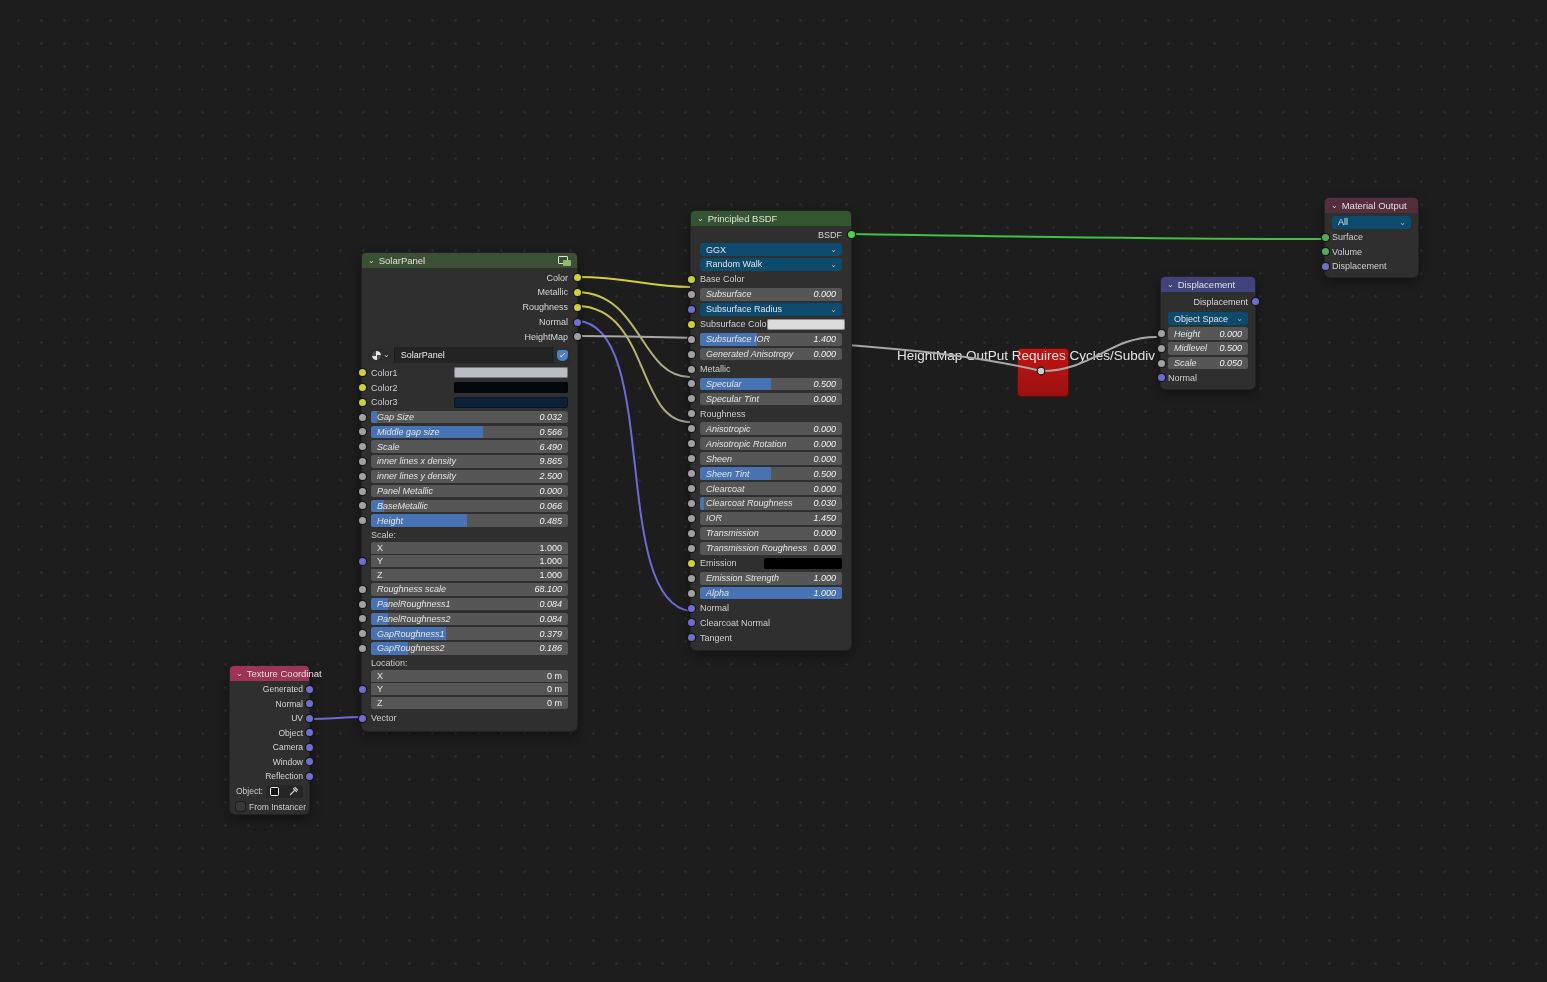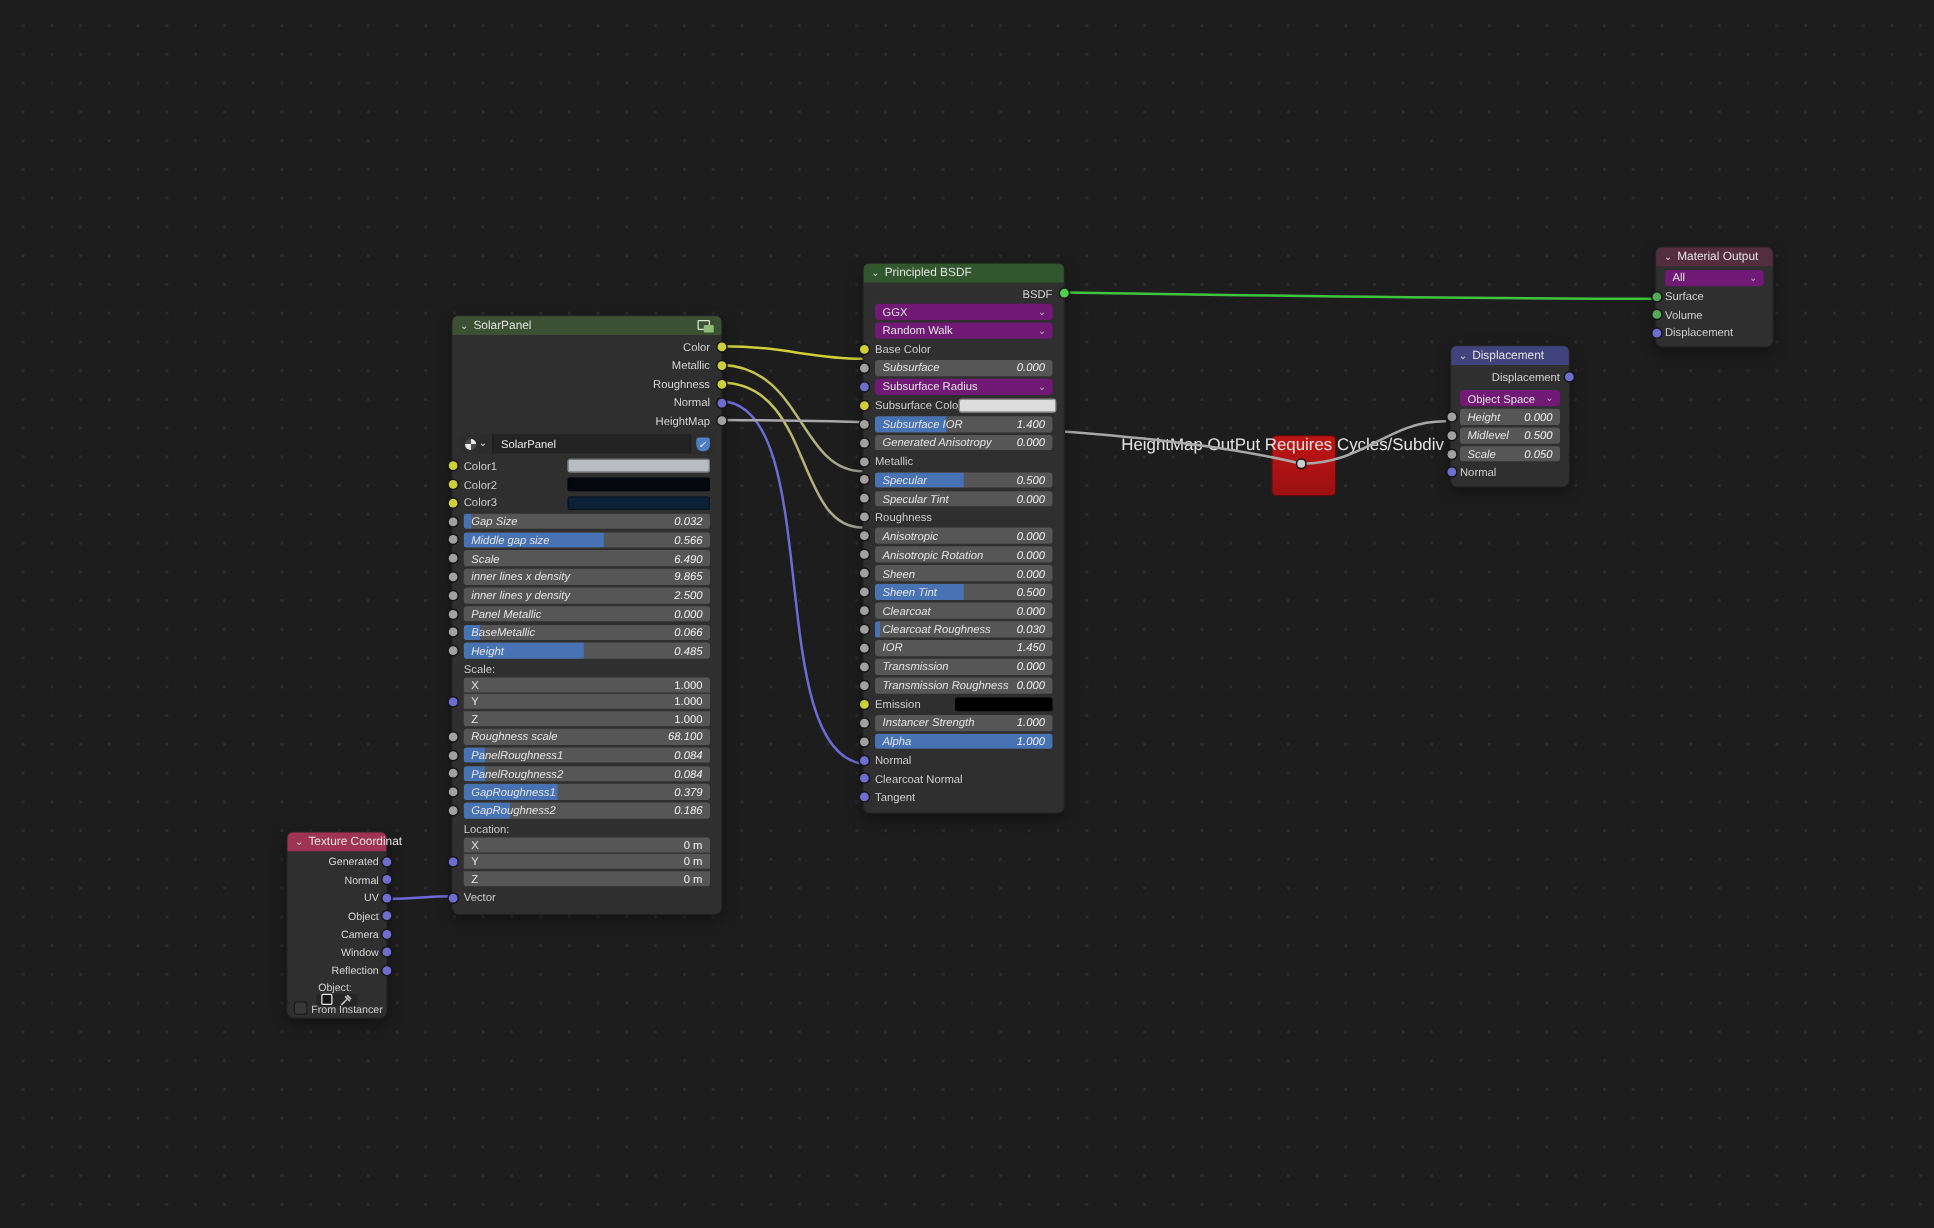--- a/index.html
+++ b/index.html
@@ -19,21 +19,21 @@
   .hsp{flex:1;}
   .row{position:relative;display:flex;align-items:center;height:12.6px;
     margin:2.2px var(--m) 0;white-space:nowrap;}
   .sl{background:#565656;border-radius:2.5px;overflow:visible;font-style:italic;}
   .slclip{position:absolute;inset:0;border-radius:2.5px;overflow:hidden;}
   .fill{position:absolute;left:0;top:0;bottom:0;background:#4772b3;}
   .lbl{position:relative;flex:1;padding-left:6px;overflow:hidden;color:#e4e4e4;}
   .val{position:relative;padding-right:6px;color:#f2f2f2;}
   .lab{color:#cfcfcf;}
   .out{justify-content:flex-end;color:#d6d6d6;}
-  .dd{background:#701a75;border-radius:3px;color:#d6d6d6;}
+  .dd{background:#0c4a6e;border-radius:3px;color:#d6d6d6;}
   .ddchev{padding-right:5px;color:#b5b5b5;font-size:8px;}
   .dot{position:absolute;width:7px;height:7px;border-radius:50%;top:50%;
     margin-top:-3.5px;box-shadow:0 0 0 1.2px #161616;z-index:2;}
   .dot.l{left:calc(-1 * var(--m) - 3.5px);} .dot.r{right:calc(-1 * var(--m) - 3.5px);}
   .yellow{background:#cfcf3a;} .gray{background:#a1a1a1;} .purple{background:#6e6ed1;}
   .green{background:#4ecf4e;} .dgreen{background:#55a855;}
   .swatch{height:11px;border-radius:2px;flex:0 0 58%;box-shadow:inset 0 0 0 1px rgba(0,0,0,.35);}
   .sec{height:12px;margin:2px var(--m) 0;display:flex;align-items:center;color:#cdcdcd;}
   .vg{margin:1px var(--m) 0;}
   .vrow{position:relative;height:12.2px;margin-top:1.2px;background:#565656;
@@ -132,21 +132,21 @@
         <i class="dot r purple"></i>
       </div>
     <div class="row out">
         <span>Window</span>
         <i class="dot r purple"></i>
       </div>
     <div class="row out">
         <span>Reflection</span>
         <i class="dot r purple"></i>
       </div>
-    <div class="row g4" style="height:13px;flex-direction:column;">
+    <div class="row g4" style="height:13px;">
       <span class="lab" style="margin-right:3px;">Object:</span>
       <span class="objf">
         <i class="objsq"></i>
         <span style="flex:1"></span>
         <svg width="10" height="10" viewBox="0 0 10 10">
             <path d="M1.5,8.5 L5,5 M4.5,2.5 L7.5,5.5 M6,1.5 L8.5,4" stroke="#c4c4c4" stroke-width="1.3" fill="none" stroke-linecap="round"></path>
           </svg>
       </span>
     </div>
     <div class="row" style="height:14px;">
@@ -518,21 +518,21 @@
     <div class="row">
         <i class="dot l yellow"></i>
         <span class="lab" style="flex:1">Emission</span>
         <span class="swatch" style="flex: 0 0 55%; background: rgb(0, 0, 0);"></span>
       </div>
     <div class="row sl">
         <i class="dot l gray"></i>
         <span class="slclip">
           <b class="fill" style="width: 0%;"></b>
         </span>
-        <span class="lbl">Instancer Strength</span>
+        <span class="lbl">Emission Strength</span>
         <span class="val">1.000</span>
       </div>
     <div class="row sl">
         <i class="dot l gray"></i>
         <span class="slclip">
           <b class="fill" style="width: 100%;"></b>
         </span>
         <span class="lbl">Alpha</span>
         <span class="val">1.000</span>
       </div>

